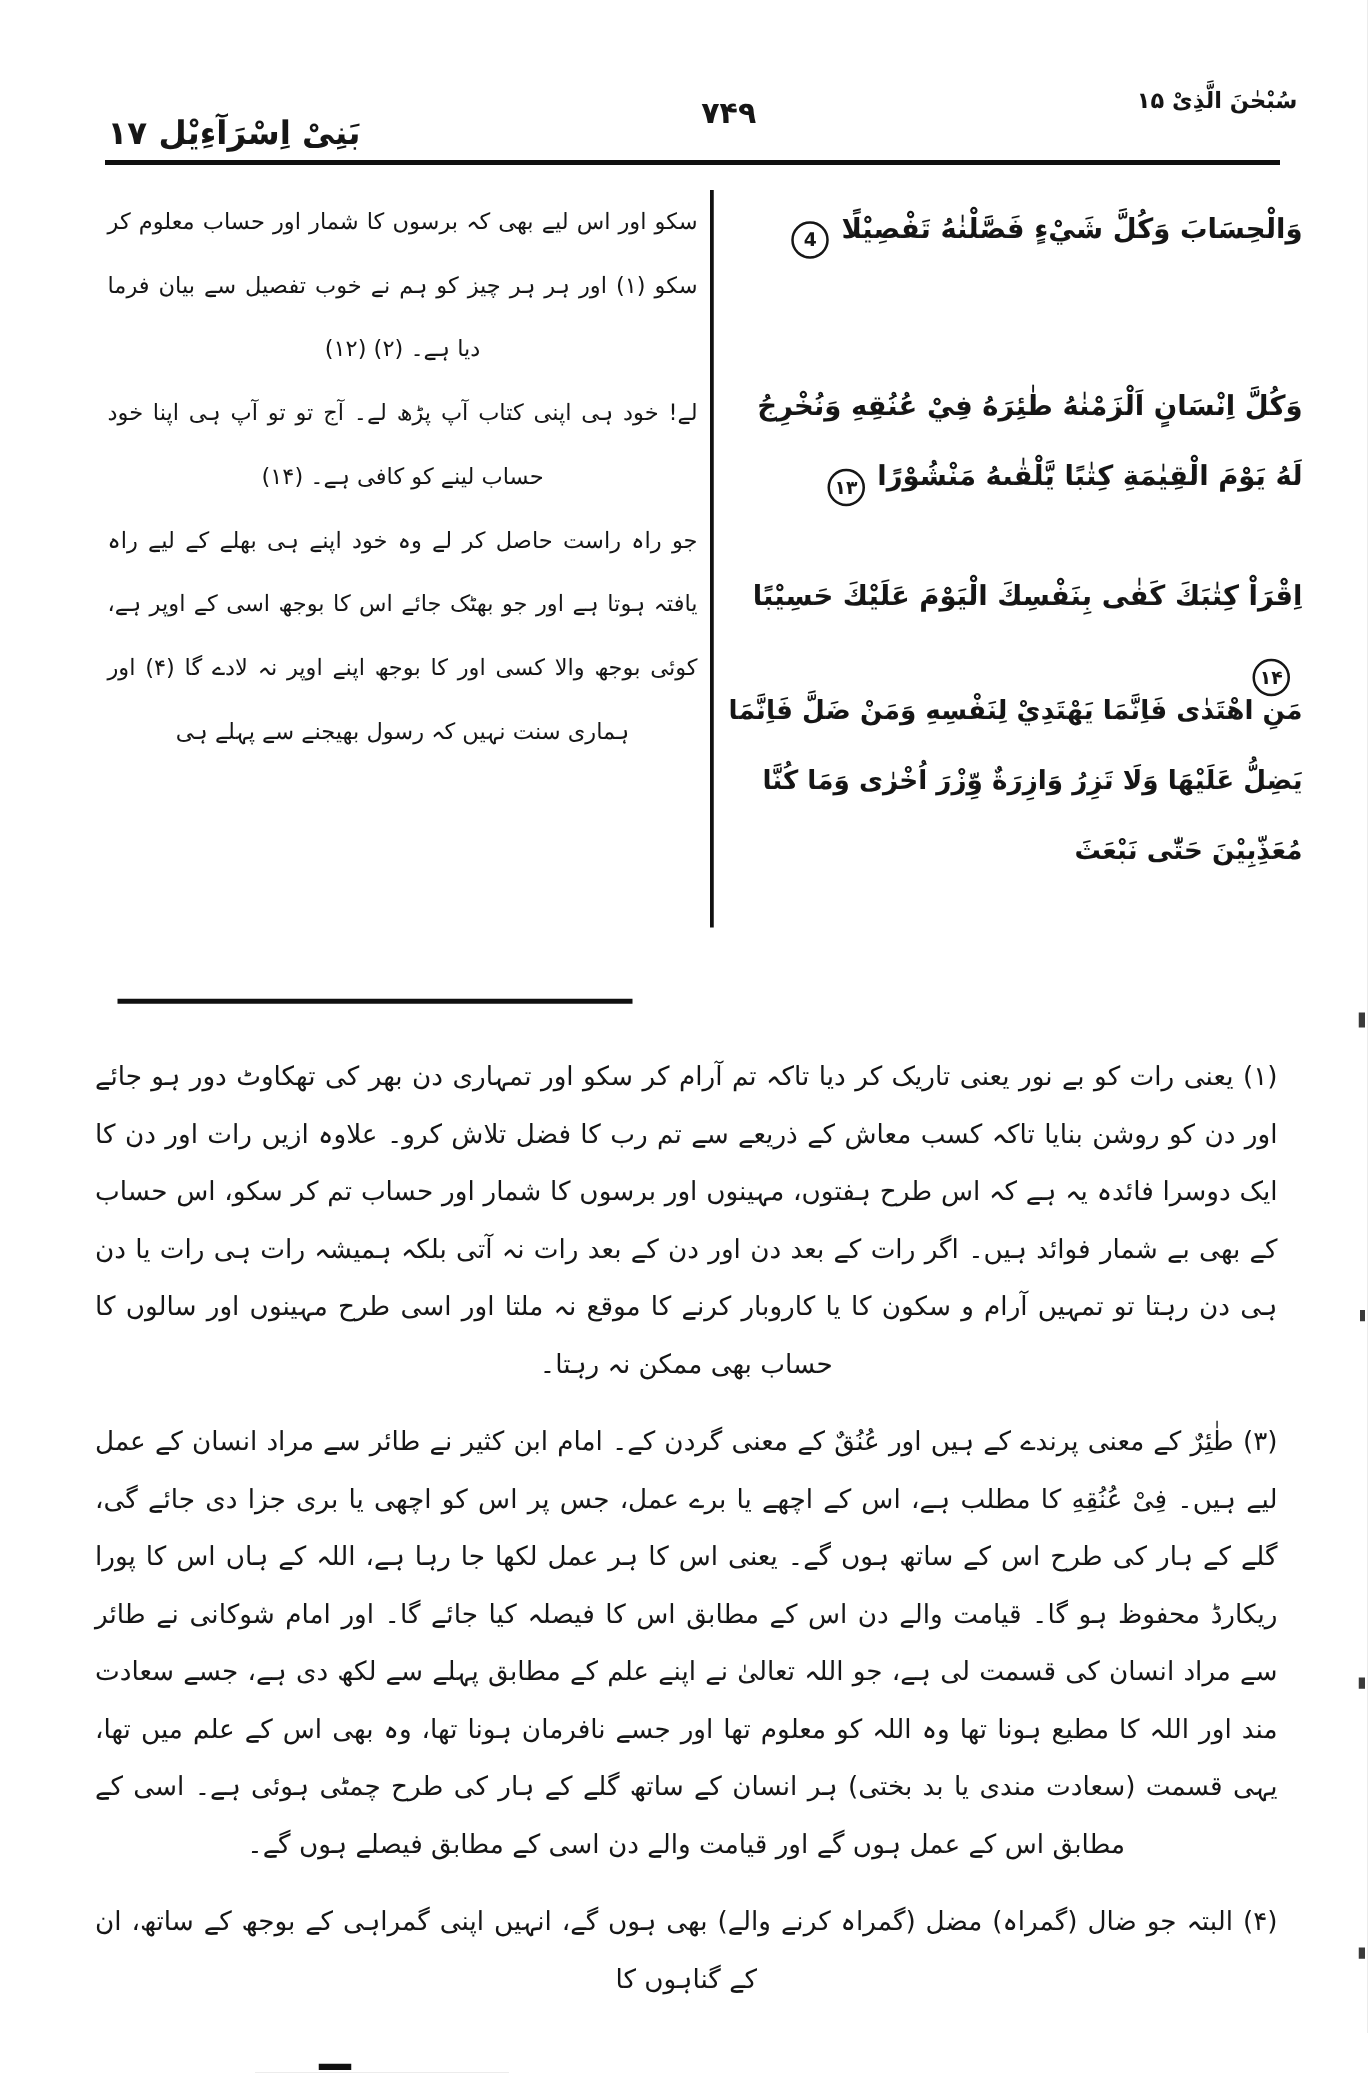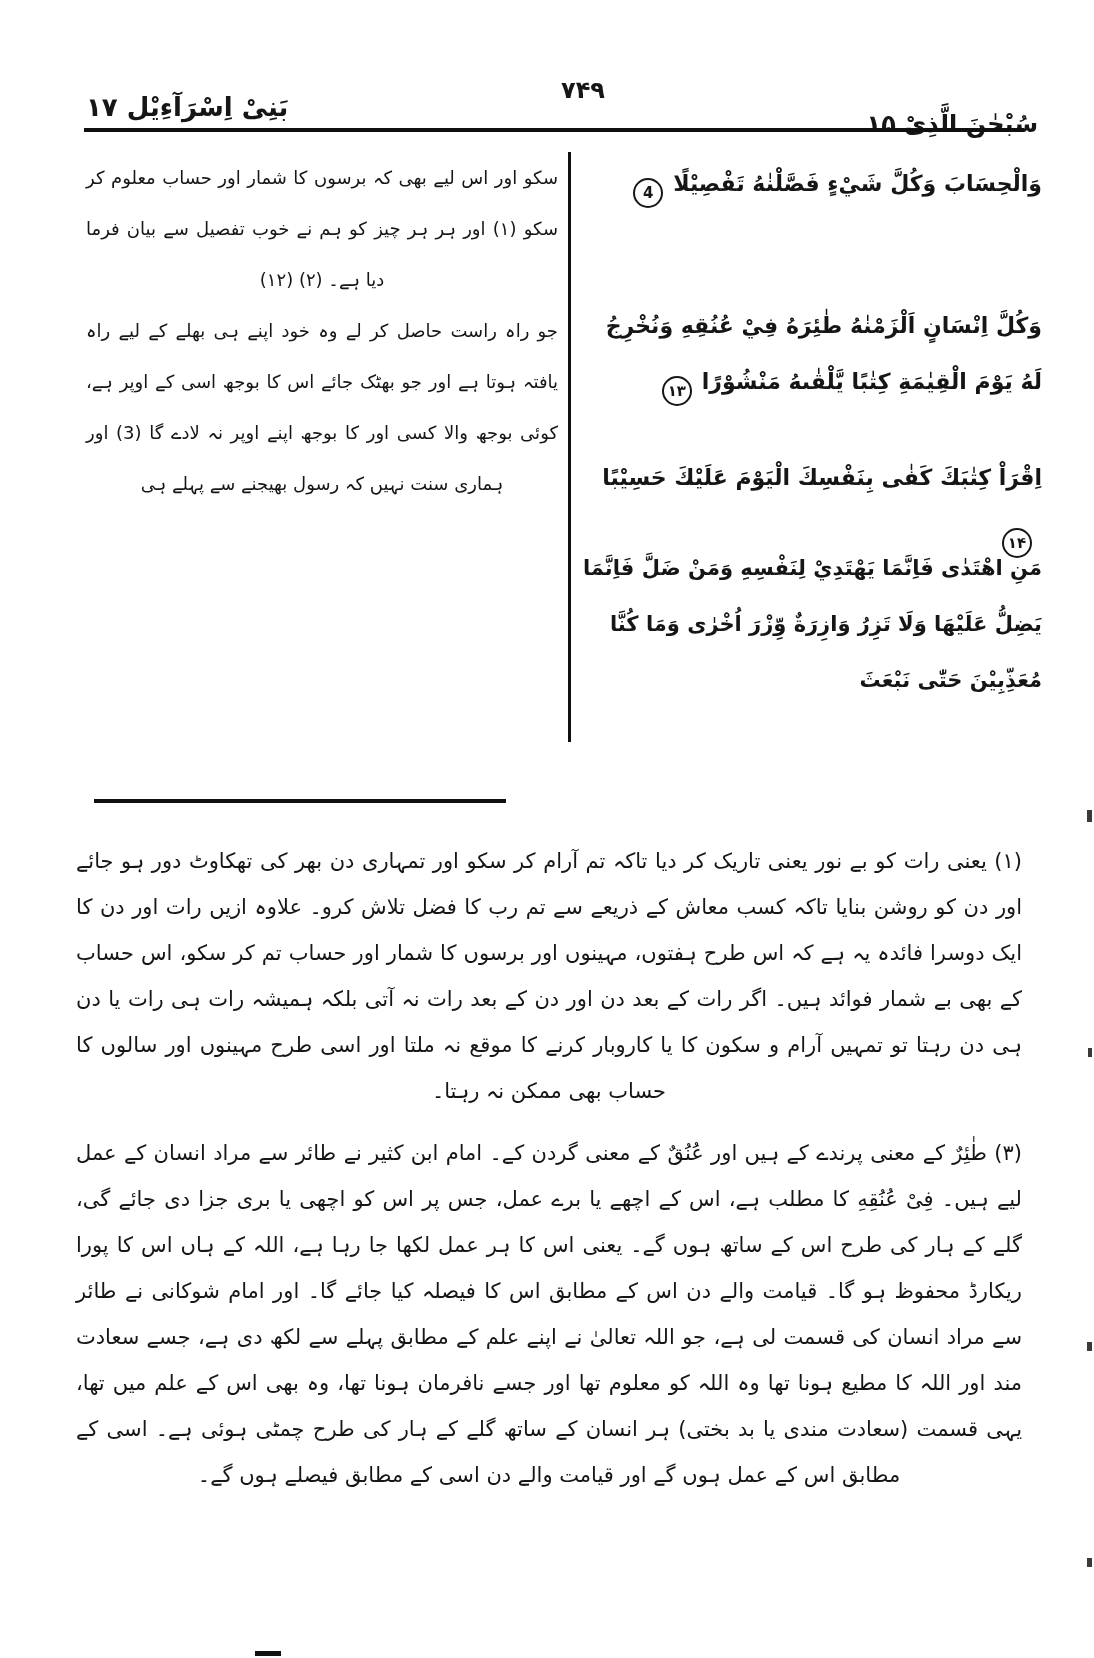--- a/index.html
+++ b/index.html
@@ -11,21 +11,21 @@
     margin: 0 auto;
     background: #ffffff;
     color: #161616;
     font-family: "DejaVu Sans", sans-serif;
     overflow: hidden;
   }
 
   
   .hdr-right {
     position: absolute; top: 70px; right: 56px;
-    font-size: 24px; font-weight: bold; direction: rtl; white-space: nowrap; margin-top: 40px;
+    font-size: 18px; font-weight: bold; direction: rtl; white-space: nowrap;
   }
   .hdr-page {
     position: absolute; top: 76px; left: 495px; width: 110px;
     text-align: right; font-size: 24px; font-weight: bold;
   }
   .hdr-left {
     position: absolute; top: 92px; left: 86px;
     font-size: 26px; font-weight: bold; direction: rtl; white-space: nowrap;
   }
   .hdr-rule {
@@ -109,27 +109,29 @@
     </div>
     <div class="verse v-15">
       <span>مَنِ اهْتَدٰى فَاِنَّمَا يَهْتَدِيْ لِنَفْسِهِ وَمَنْ ضَلَّ فَاِنَّمَا يَضِلُّ عَلَيْهَا وَلَا تَزِرُ وَازِرَةٌ وِّزْرَ اُخْرٰى وَمَا كُنَّا مُعَذِّبِيْنَ حَتّٰى نَبْعَثَ</span>
     </div>
   </div>
 
   <div class="divider"></div>
 
   <div class="translation">
     <p>سکو اور اس لیے بھی کہ برسوں کا شمار اور حساب معلوم کر سکو (۱) اور ہر ہر چیز کو ہم نے خوب تفصیل سے بیان فرما دیا ہے۔ (۲) (۱۲)</p>
-    <p>جو راہ راست حاصل کر لے وہ خود اپنے ہی بھلے کے لیے راہ یافتہ ہوتا ہے اور جو بھٹک جائے اس کا بوجھ اسی کے اوپر ہے، کوئی بوجھ والا کسی اور کا بوجھ اپنے اوپر نہ لادے گا (3) اور ہماری سنت نہیں کہ رسول بھیجنے سے پہلے ہی</p>
+    <p>لے! خود ہی اپنی کتاب آپ پڑھ لے۔ آج تو تو آپ ہی اپنا خود حساب لینے کو کافی ہے۔ (۱۴)</p>
+    <p>جو راہ راست حاصل کر لے وہ خود اپنے ہی بھلے کے لیے راہ یافتہ ہوتا ہے اور جو بھٹک جائے اس کا بوجھ اسی کے اوپر ہے، کوئی بوجھ والا کسی اور کا بوجھ اپنے اوپر نہ لادے گا (۴) اور ہماری سنت نہیں کہ رسول بھیجنے سے پہلے ہی</p>
   </div>
 
   <div class="fn-rule"></div>
   <div class="footnotes">
     <p>(۱) یعنی رات کو بے نور یعنی تاریک کر دیا تاکہ تم آرام کر سکو اور تمہاری دن بھر کی تھکاوٹ دور ہو جائے اور دن کو روشن بنایا تاکہ کسب معاش کے ذریعے سے تم رب کا فضل تلاش کرو۔ علاوہ ازیں رات اور دن کا ایک دوسرا فائدہ یہ ہے کہ اس طرح ہفتوں، مہینوں اور برسوں کا شمار اور حساب تم کر سکو، اس حساب کے بھی بے شمار فوائد ہیں۔ اگر رات کے بعد دن اور دن کے بعد رات نہ آتی بلکہ ہمیشہ رات ہی رات یا دن ہی دن رہتا تو تمہیں آرام و سکون کا یا کاروبار کرنے کا موقع نہ ملتا اور اسی طرح مہینوں اور سالوں کا حساب بھی ممکن نہ رہتا۔</p>
     <p>(۳) طٰئِرٌ کے معنی پرندے کے ہیں اور عُنُقٌ کے معنی گردن کے۔ امام ابن کثیر نے طائر سے مراد انسان کے عمل لیے ہیں۔ فِیْ عُنُقِهِ کا مطلب ہے، اس کے اچھے یا برے عمل، جس پر اس کو اچھی یا بری جزا دی جائے گی، گلے کے ہار کی طرح اس کے ساتھ ہوں گے۔ یعنی اس کا ہر عمل لکھا جا رہا ہے، اللہ کے ہاں اس کا پورا ریکارڈ محفوظ ہو گا۔ قیامت والے دن اس کے مطابق اس کا فیصلہ کیا جائے گا۔ اور امام شوکانی نے طائر سے مراد انسان کی قسمت لی ہے، جو اللہ تعالیٰ نے اپنے علم کے مطابق پہلے سے لکھ دی ہے، جسے سعادت مند اور اللہ کا مطیع ہونا تھا وہ اللہ کو معلوم تھا اور جسے نافرمان ہونا تھا، وہ بھی اس کے علم میں تھا، یہی قسمت (سعادت مندی یا بد بختی) ہر انسان کے ساتھ گلے کے ہار کی طرح چمٹی ہوئی ہے۔ اسی کے مطابق اس کے عمل ہوں گے اور قیامت والے دن اسی کے مطابق فیصلے ہوں گے۔</p>
+    <p>(۴) البتہ جو ضال (گمراہ) مضل (گمراہ کرنے والے) بھی ہوں گے، انہیں اپنی گمراہی کے بوجھ کے ساتھ، ان کے گناہوں کا</p>
   </div>
 
   <div class="bottom-mark"></div>
   <div class="speck s1"></div>
   <div class="speck s2"></div>
   <div class="speck s3"></div>
   <div class="speck s4"></div>
 
 </div>
 

